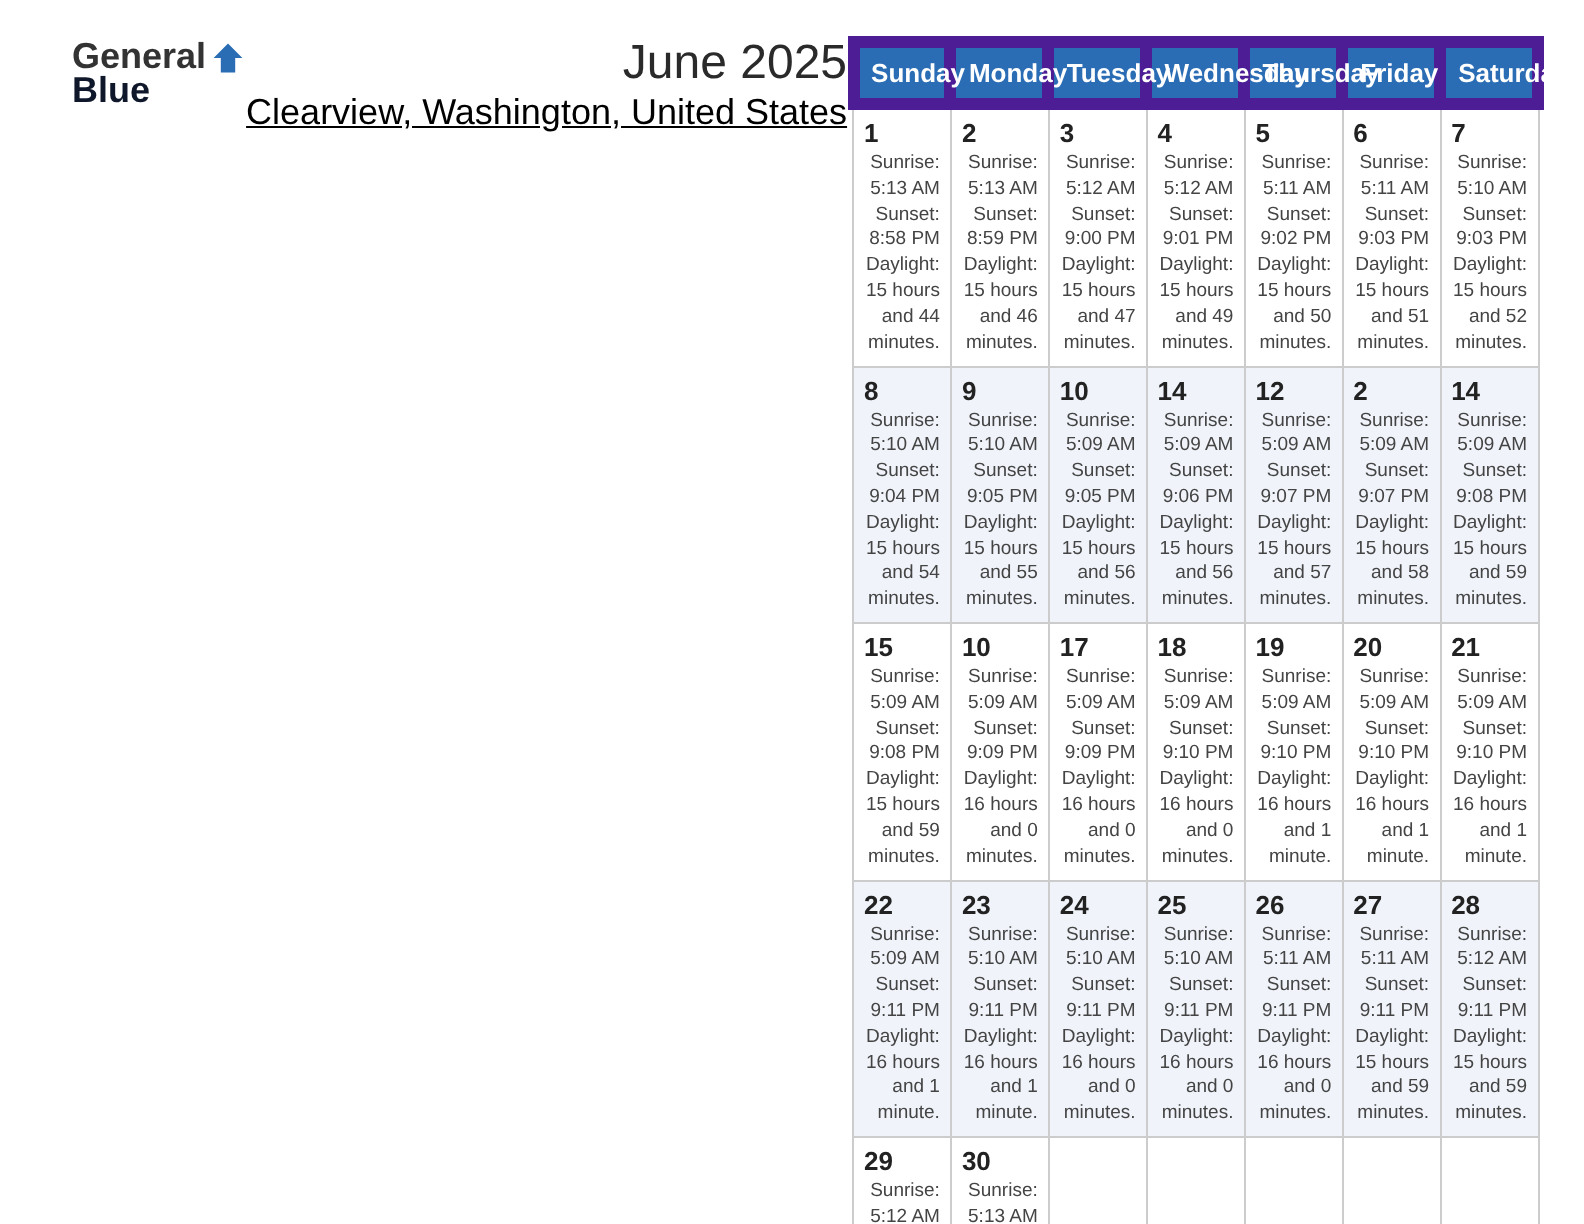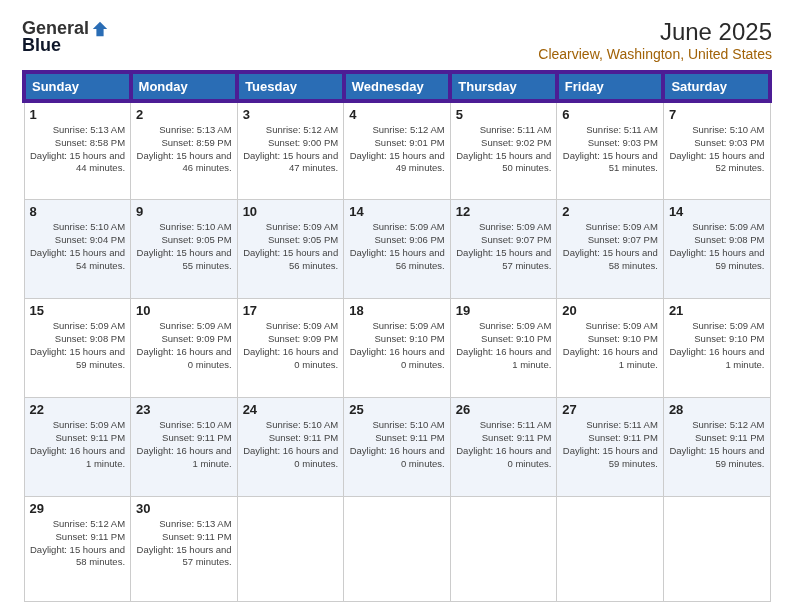--- a/index.html
+++ b/index.html
@@ -6,23 +6,22 @@
     body {
       font-family: Arial, sans-serif;
       background: #fff;
       width: 792px;
       height: 612px;
       overflow: hidden;
     }
     .page {
       width: 792px;
       height: 612px;
-      padding: 18px 20px 10px 22px;
+      padding: 18px 20px 10px 36px;
       display: flex;
-      flex-direction: column;
     }
     .header {
       display: flex;
       justify-content: space-between;
       align-items: flex-start;
       margin-bottom: 8px;
     }
     .logo {
       display: flex;
       flex-direction: column;
@@ -48,37 +47,38 @@
     }
     .title-block {
       text-align: right;
     }
     .main-title {
       font-size: 24px;
       color: #2a2a2a;
       font-weight: normal;
     }
     .subtitle {
-      font-size: 14px;
-      color: #a16207;
+      font-size: 18px;
+      color: #000000;
+      text-decoration: underline;
     }
     .calendar {
       flex: 1;
       border: 1px solid #ccc;
       border-collapse: collapse;
       width: 100%;
       table-layout: fixed;
     }
     .calendar th {
       background-color: #2a6db5;
       color: #fff;
       text-align: left;
       padding: 5px 6px;
       font-size: 13px;
-      border: 4px solid #4c1d95;
+      border: 6px solid #4c1d95;
     }
     .calendar td {
       vertical-align: top;
       padding: 4px 5px;
       border: 1px solid #ccc;
       font-size: 9.5px;
       color: #333;
       background: #fff;
       height: 80px;
     }

